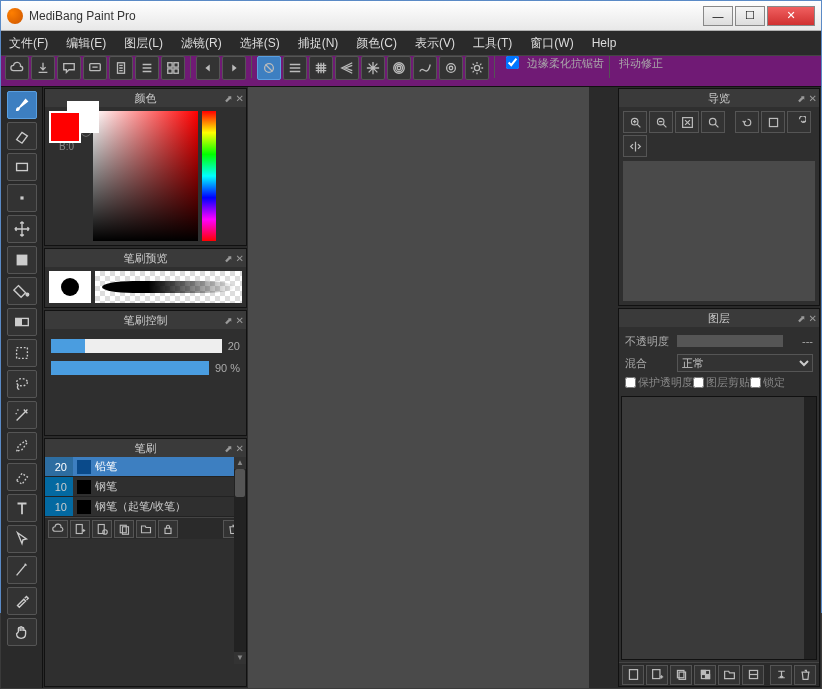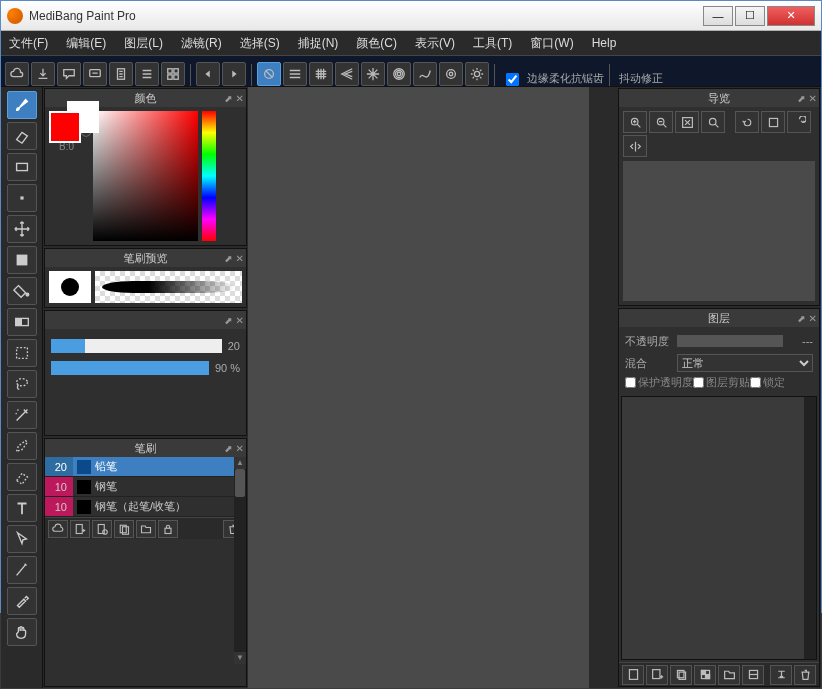--- a/index.html
+++ b/index.html
@@ -8,21 +8,21 @@
 .titlebar { height: 30px; background: linear-gradient(#fff, #e8e8e8); display: flex; align-items: center; padding: 0 6px; border-bottom: 1px solid #b0b0b0; }
 .titlebar .app-icon { width: 16px; height: 16px; border-radius: 50%; background: radial-gradient(circle at 30% 30%, #ff7f00, #cc5500); margin-right: 6px; }
 .titlebar .title { font-size: 12px; color: #333; flex: 1; }
 .winbtns { display: flex; gap: 2px; }
 .winbtn { width: 30px; height: 20px; border: 1px solid #888; background: linear-gradient(#f5f5f5,#ddd); display: flex; align-items: center; justify-content: center; font-size: 11px; }
 .winbtn.close { background: linear-gradient(#f06060,#d03030); color: #fff; width: 48px; }
 
 .menubar { height: 24px; background: #2a2a2a; display: flex; align-items: center; padding: 0 8px; gap: 18px; font-size: 12px; color: #ddd; }
 .menubar span { cursor: default; }
 
-.toolbar { height: 32px; background: #0f172a; border-top: 1px solid #444; border-bottom: 1px solid #111; display: flex; align-items: flex-end; padding: 0 4px; gap: 2px; font-size: 12px; color: #aaa; }
+.toolbar { height: 32px; background: #701a75; border-top: 1px solid #444; border-bottom: 1px solid #111; display: flex; align-items: flex-start; padding: 0 4px; gap: 2px; font-size: 12px; color: #aaa; }
 .tbtn { width: 24px; height: 24px; border: 1px solid #555; background: #333; display: flex; align-items: center; justify-content: center; color: #ccc; font-size: 12px; border-radius: 2px; }
 .tbtn svg { width: 14px; height: 14px; stroke: #bbb; fill: none; stroke-width: 1.5; }
 .tsep { width: 1px; height: 22px; background: #555; margin: 0 3px; }
 .tbtn.active { background: #3d7fc1; border-color: #5a9fe0; }
 .toolbar-text { font-size: 11px; color: #aaa; margin-left: 4px; }
 .toolbar input[type=checkbox]{ margin: 0 2px 0 6px; }
 
 .body { display: flex; height: calc(689px - 30px - 24px - 32px - 2px); }
 
 .tool-strip { width: 42px; background: #2a2a2a; border-right: 1px solid #111; padding: 4px 0; display: flex; flex-direction: column; align-items: center; gap: 3px; }
@@ -60,21 +60,21 @@
 .ctrl-body { display:flex; flex-direction:column; gap:8px; padding: 10px 6px 60px; }
 .slider-row { display:flex; align-items:center; gap:6px; }
 .slider { flex:1; height:14px; background:#1a1a1a; position:relative; }
 .slider .fill { position:absolute; left:0; top:0; bottom:0; background:#4a9de0; }
 
 .brush-body { padding:0; position:relative; }
 .brush-list { max-height: 82px; overflow:hidden; }
 .brush-row { display:flex; align-items:center; height:20px; font-size:11px; color:#ccc; border-bottom:1px solid #222; }
 .brush-row.sel { background:#3d7fc1; color:#fff; }
 .brush-row .bsw { width:14px; height:14px; margin:0 4px; }
-.brush-row .bsize { width:28px; text-align:right; padding-right:6px; background:#be185d; height:100%; line-height:20px; }
+.brush-row .bsize { width:28px; text-align:right; padding-right:6px; background:#0369a1; height:100%; line-height:20px; }
 .brush-row.sel .bsize { background:#2d6da1; }
 .brush-scroll { position:absolute; right:0; top:0; bottom:22px; width:12px; background:#222; }
 .brush-scroll .thumb { position:absolute; top:12px; left:1px; right:1px; height:28px; background:#555; border-radius:2px; }
 .brush-scroll .arr { position:absolute; left:0; right:0; height:12px; background:#333; font-size:8px; color:#888; text-align:center; line-height:12px; }
 .brush-bar { height:22px; background:#2a2a2a; border-top:1px solid #444; display:flex; align-items:center; gap:2px; padding:0 3px; }
 .bbtn { width:20px; height:18px; border:1px solid #555; background:#333; display:flex; align-items:center; justify-content:center; }
 .bbtn svg { width:12px; height:12px; stroke:#bbb; fill:none; stroke-width:1.5; }
 
 .canvas { flex:1; background:#4a4a4a; }
 
@@ -382,20 +382,21 @@
         <div class="panel-body preview-body">
           <div class="prev1">
               <div class="dot"></div>
             </div>
           <div class="prev2"></div>
         </div>
       </div>
 
       <div class="panel">
         <div class="panel-hdr">
+            <span class="ptitle">笔刷控制</span>
             <span class="pbtns">
               <span>⬈</span>
               <span>✕</span>
             </span>
           </div>
         <div class="panel-body ctrl-body">
           <div class="slider-row">
             <div class="slider">
                 <div class="fill" style="width:20%"></div>
                 <div style="position:absolute;left:20%;right:0;top:0;bottom:0;background:#eee"></div>

